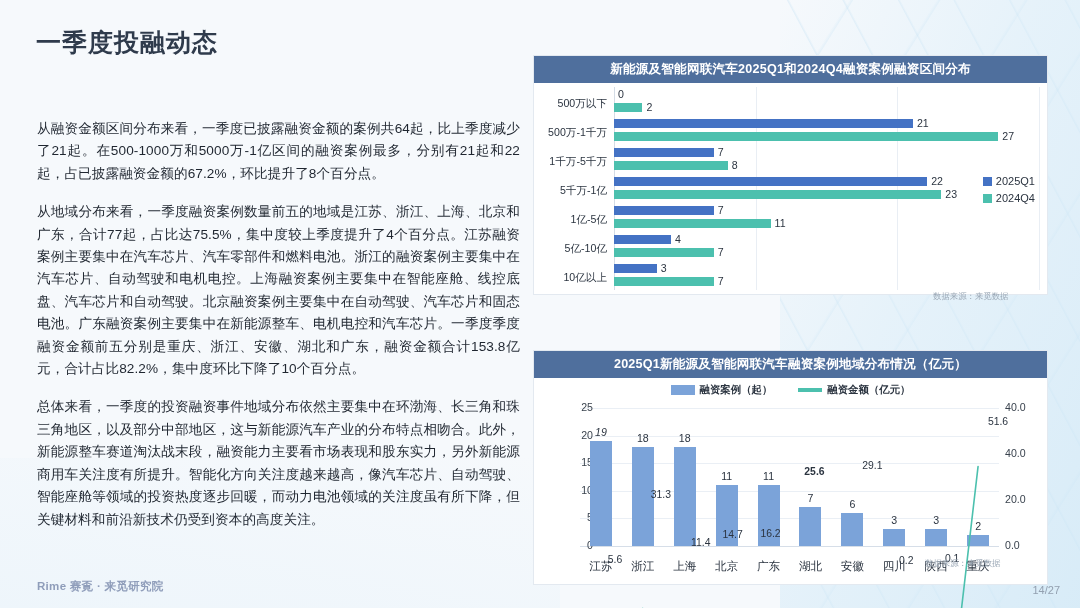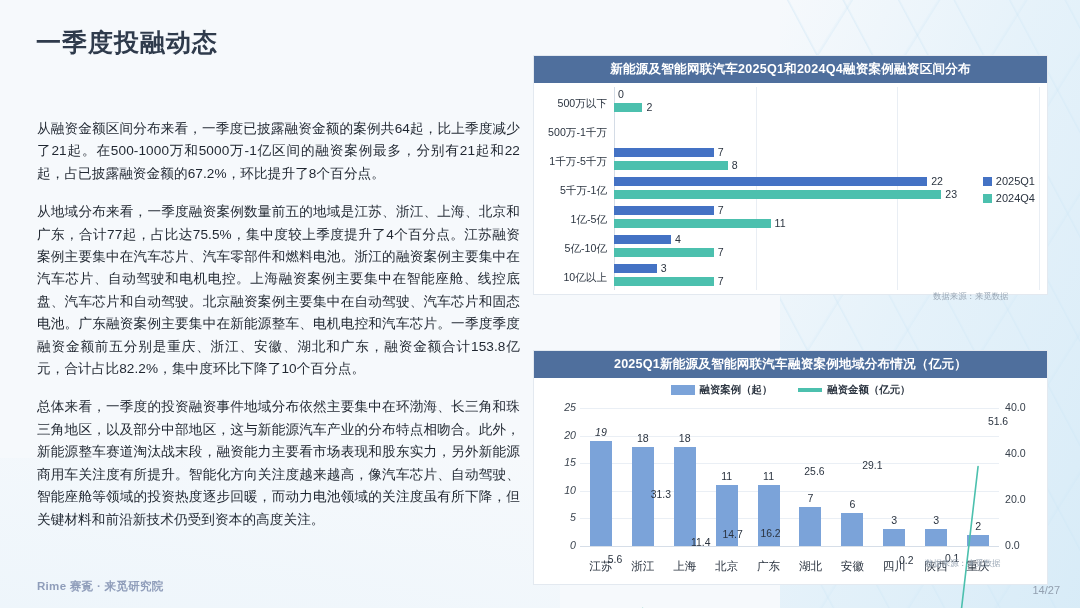--- a/index.html
+++ b/index.html
@@ -177,21 +177,21 @@
     position: absolute; left: 0; right: 0; height: 1px; background: #eaeff5;
   }
   .plot .hgl.base { background: #d6dee8; }
 
   .axis-left, .axis-right {
     position: absolute;
     font-size: 10.6px;
     color: #3a434e;
     width: 42px;
   }
-  .axis-left  { left: 0;   text-align: right; transform: translate(-46px,-7px); font-style: italic; }
+  .axis-left  { left: 17px;   text-align: right; transform: translate(-46px,-7px); }
   .axis-right { right: 0;  text-align: left;  transform: translate(48px,-7px); }
 
   .cols { position: absolute; inset: 0; display: flex; }
   .col {
     position: relative;
     flex: 1;
     height: 100%;
   }
   .col .bar {
     position: absolute;
@@ -280,20 +280,30 @@
                 <div class="hval">0</div>
               </div>
               <div class="hbar-wrap">
                 <div class="hbar q4" style="width: 6.66667%;"></div>
                 <div class="hval">2</div>
               </div>
             </div>
           </div>
           <div class="hrow">
             <div class="hlabel">500万-1千万</div>
+            <div class="hbars">
+              <div class="hbar-wrap top">
+                <div class="hbar q1" style="width: 70%;"></div>
+                <div class="hval">21</div>
+              </div>
+              <div class="hbar-wrap">
+                <div class="hbar q4" style="width: 90%;"></div>
+                <div class="hval">27</div>
+              </div>
+            </div>
           </div>
           <div class="hrow">
             <div class="hlabel">1千万-5千万</div>
             <div class="hbars">
               <div class="hbar-wrap top">
                 <div class="hbar q1" style="width: 23.3333%;"></div>
                 <div class="hval">7</div>
               </div>
               <div class="hbar-wrap">
                 <div class="hbar q4" style="width: 26.6667%;"></div>
@@ -443,21 +453,21 @@
             </div>
           </div>
           <svg class="line-svg" viewBox="0 0 100 100" preserveAspectRatio="none">
             <polyline points="5,90.66666666666667 15,47.83333333333333 25,81 35,75.5 45,73 55.00000000000001,57.33333333333333 65,51.49999999999999 75,99.66666666666667 85,99.83333333333333 95,14" fill="none" stroke="#4cc0ae" stroke-width="1.6" vector-effect="non-scaling-stroke" stroke-linejoin="round" stroke-linecap="round"></polyline>
           </svg>
           <div class="lval" style="left: calc(5% + 14px); top: calc(90.6667% + 26px);">5.6</div>
           <div class="lval" style="left: calc(15% + 18px); top: calc(47.8333% + 20px);">31.3</div>
           <div class="lval" style="left: calc(25% + 16px); top: calc(81% + 22px);">11.4</div>
           <div class="lval" style="left: calc(35% + 6px); top: calc(75.5% + 22px);">14.7</div>
           <div class="lval" style="left: calc(45% + 2px); top: calc(73% + 24px);">16.2</div>
-          <div class="lval" style="left: calc(55% + 4px); top: calc(57.3333% - 16px);">25.6</div>
+          <div class="lval" style="left: calc(55% + 4px); top: calc(57.3333% - 16px); font-weight: bold;">25.6</div>
           <div class="lval" style="left: calc(65% + 20px); top: calc(51.5% - 14px);">29.1</div>
           <div class="lval" style="left: calc(75% + 12px); top: calc(99.6667% + 14px);">0.2</div>
           <div class="lval" style="left: calc(85% + 16px); top: calc(99.8333% + 12px);">0.1</div>
           <div class="lval" style="left: calc(95% + 20px); top: calc(14% - 6px);">51.6</div>
         </div>
       <div class="xlabels" id="xlabels">
           <div>江苏</div>
           <div>浙江</div>
           <div>上海</div>
           <div>北京</div>

